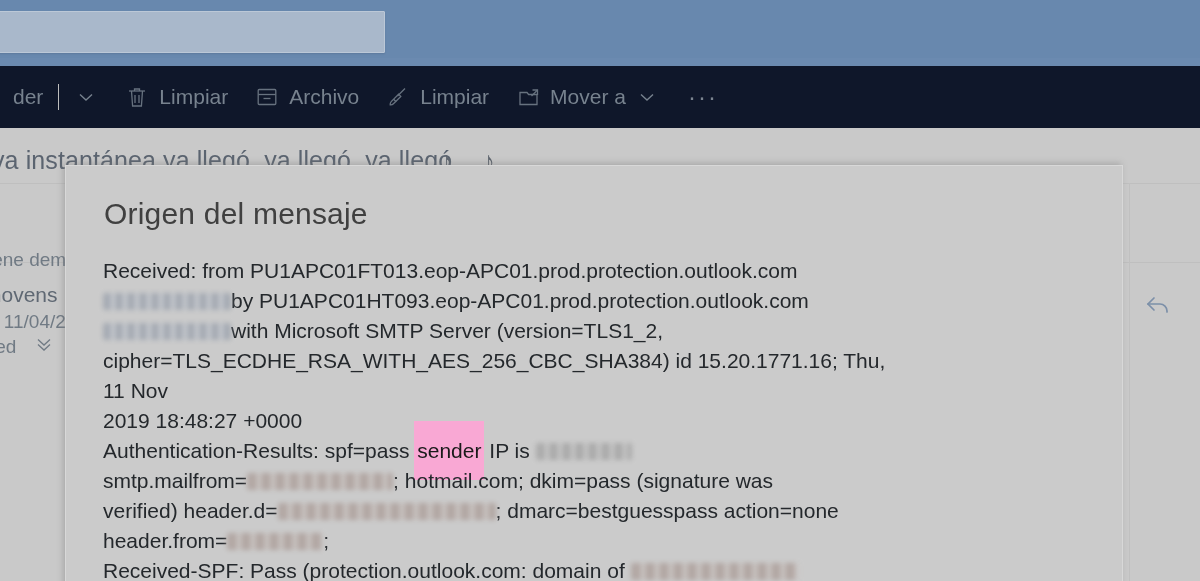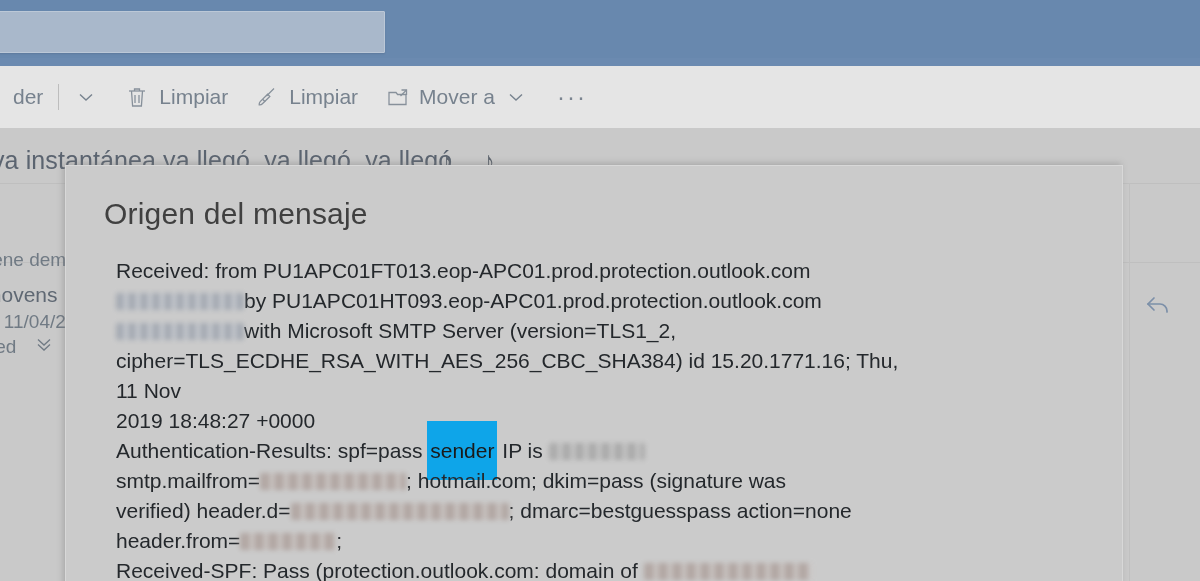--- a/index.html
+++ b/index.html
@@ -53,21 +53,21 @@
     box-shadow: 0 1px 2px rgba(0,0,0,0.10);
   }
 
   
   .toolbar {
     position: absolute;
     left: 0;
     top: 66px;
     width: 1200px;
     height: 62px;
-    background: #e5e5e5;
+    background: #0f172a;
     display: flex;
     align-items: center;
     padding-left: 0px;
     gap: 0px;
     color: #76808c;
   }
   .tb-item {
     display: flex;
     align-items: center;
     gap: 9px;
@@ -170,24 +170,24 @@
   .src-body {
     position: absolute;
     left: 38px;
     top: 91px;
     width: 800px;
     font-size: 21px;
     line-height: 30px;
     color: #24282c;
     word-break: break-word;
   }
-  .src-line { white-space: pre-wrap; margin-left: 13px; }
+  .src-line { white-space: pre-wrap; }
 
   .hl-active {
-    background: #0ea5e9;
+    background: #f9a8d4;
     color: #1a1a1a;
     padding: 18px 3px;
     margin: 0 -1px;
   }
 
   
   .redact {
     display: inline-block;
     vertical-align: baseline;
     border-radius: 2px;
@@ -253,20 +253,30 @@
           <svg width="24" height="24" viewBox="0 0 24 24" fill="none" stroke="currentColor" stroke-width="1.3">
             <path d="M4 6h16"></path>
               <path d="M6.5 6 L7.6 21 h8.8 L17.5 6"></path>
             <path d="M9.5 6 V4 h5 V6"></path>
               <path d="M10 10v8M14 10v8"></path>
           </svg>
         </span>
         <span>Limpiar</span>
       </div>
 
+      <div class="tb-item">
+        <span class="tb-ico">
+          <svg width="24" height="24" viewBox="0 0 24 24" fill="none" stroke="currentColor" stroke-width="1.3">
+            <rect x="3.2" y="4.5" width="17.6" height="15" rx="1"></rect>
+            <path d="M3.2 9.5 H20.8"></path>
+              <path d="M8.5 13.5 H15.5"></path>
+          </svg>
+        </span>
+        <span>Archivo</span>
+      </div>
 
 
       <div class="tb-item">
         <span class="tb-ico">
           <svg width="24" height="24" viewBox="0 0 24 24" fill="none" stroke="currentColor" stroke-width="1.3">
             <path d="M19 3.5 L11.5 11"></path>
             <path d="M12.6 9.2 L5.2 16.6 c-1.2 1.2 -1 3.2 -1 3.2 s2 .2 3.2 -1 L14.8 11.4 Z"></path>
             <path d="M7.6 14.2 L10.2 16.8"></path>
           </svg>
         </span>

